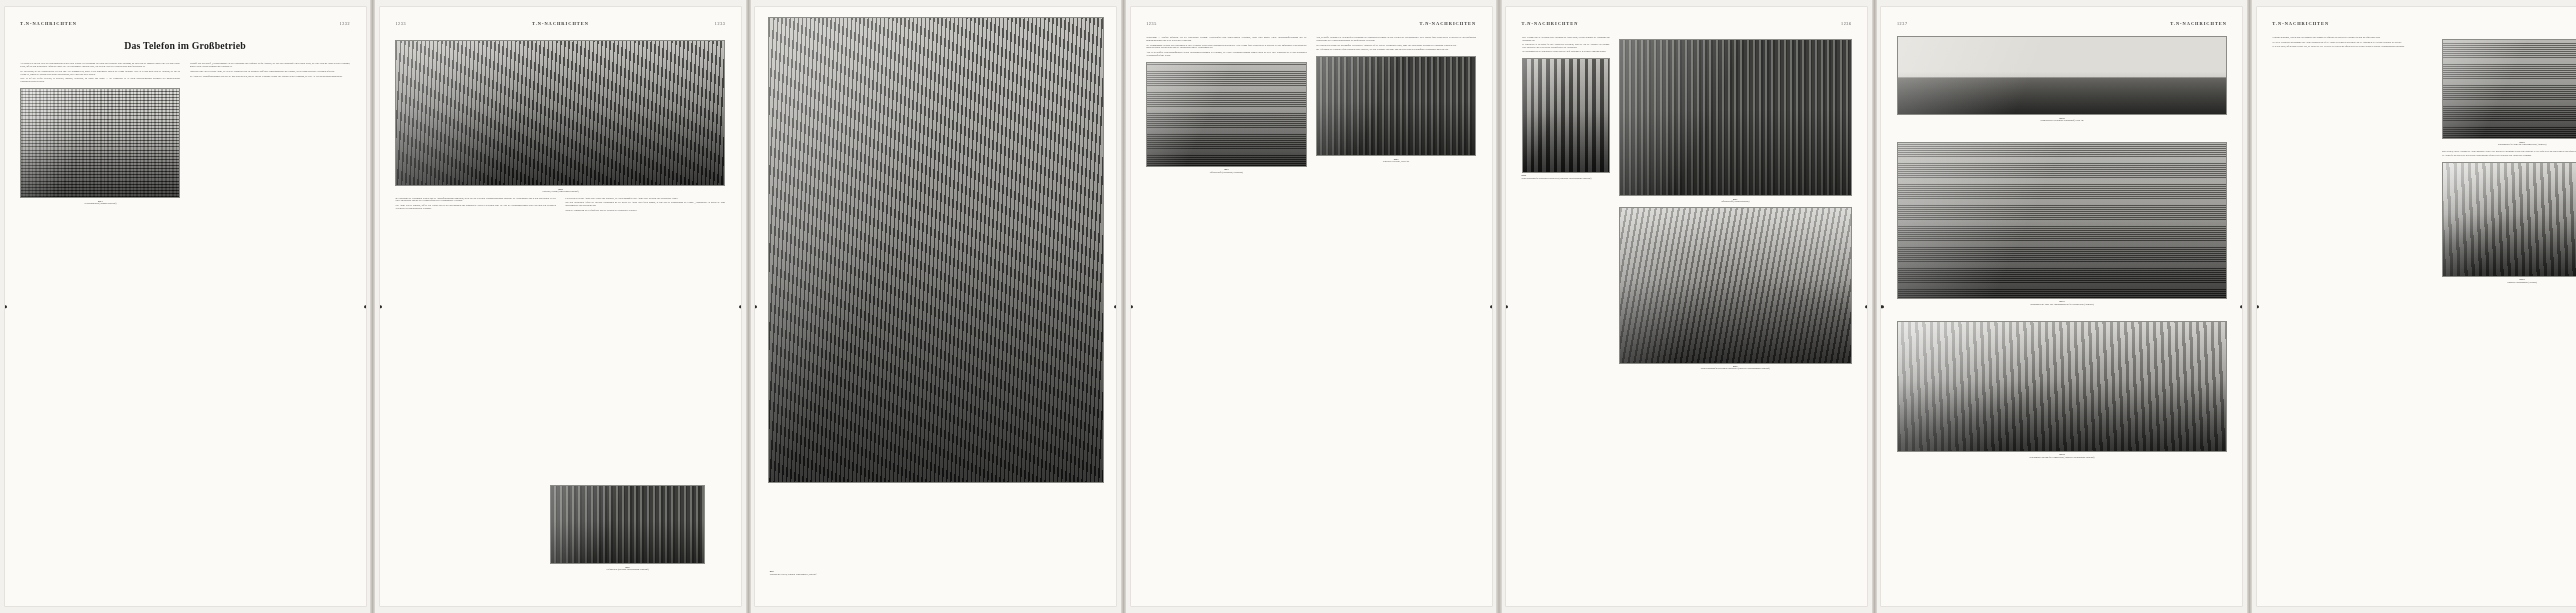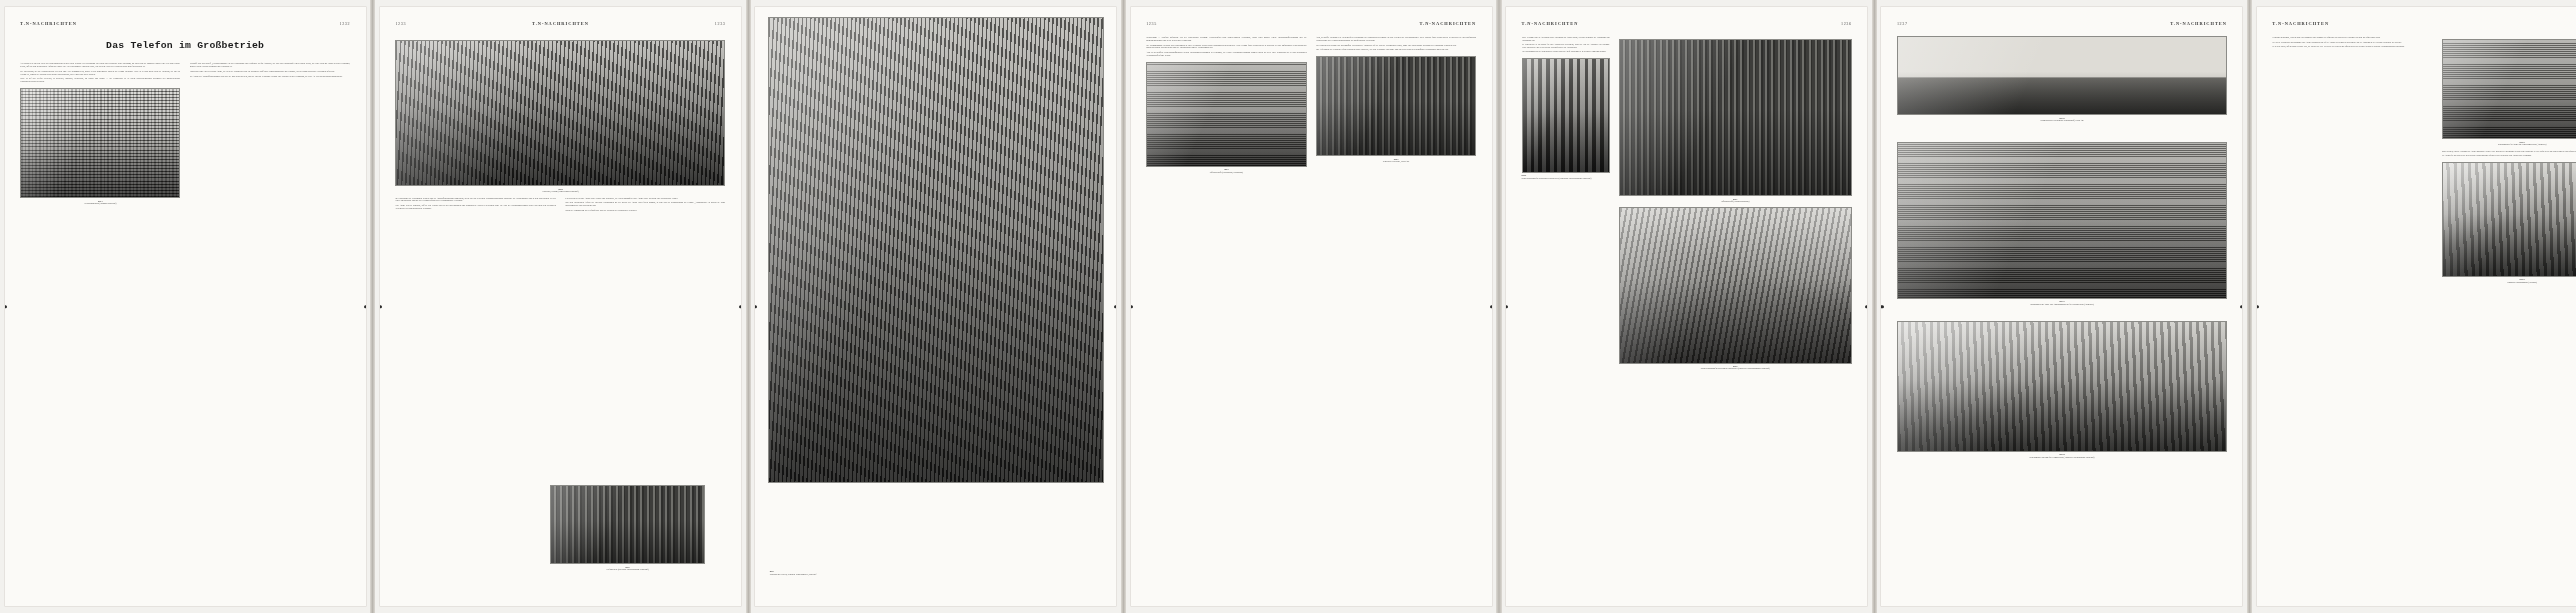--- a/index.html
+++ b/index.html
@@ -57,21 +57,20 @@
     font-size: 4.1px;
     color: #555;
   }
   .title {
     text-align: center;
     font-size: 9.8px;
     font-weight: bold;
     letter-spacing: 0.2px;
     margin: 13.4px 0 11.3px 0;
     color: #1d1d1d;
-    font-family: Liberation Mono, monospace;
   }
   .cols {
     display: flex;
     gap: 9.3px;
   }
   .col {
     flex: 1 1 0;
     min-width: 0;
   }
   

